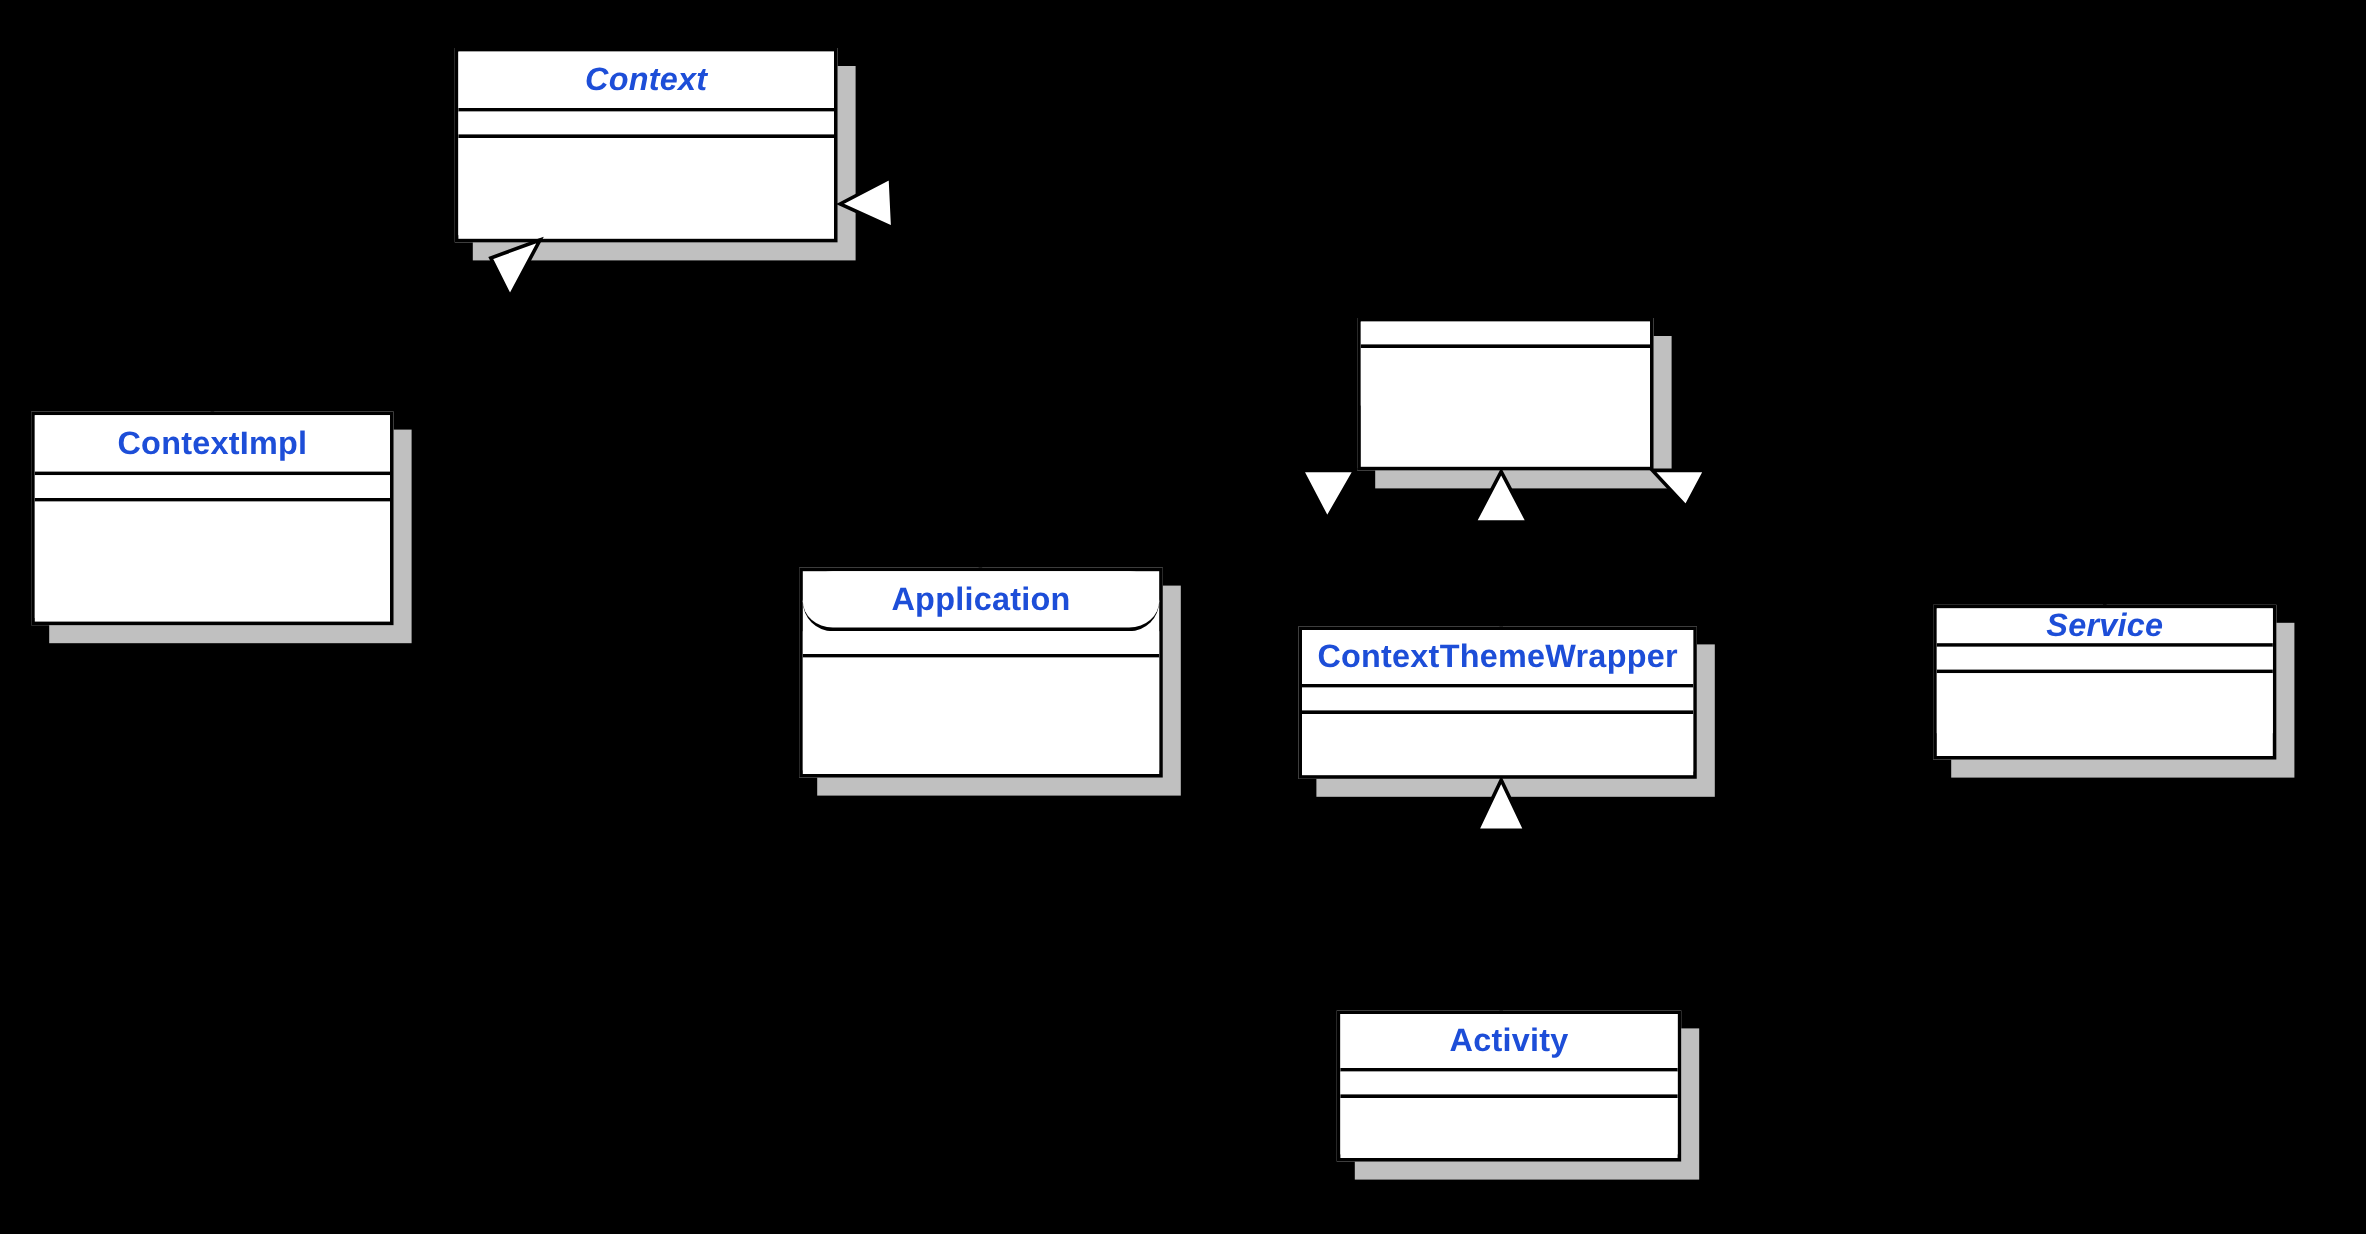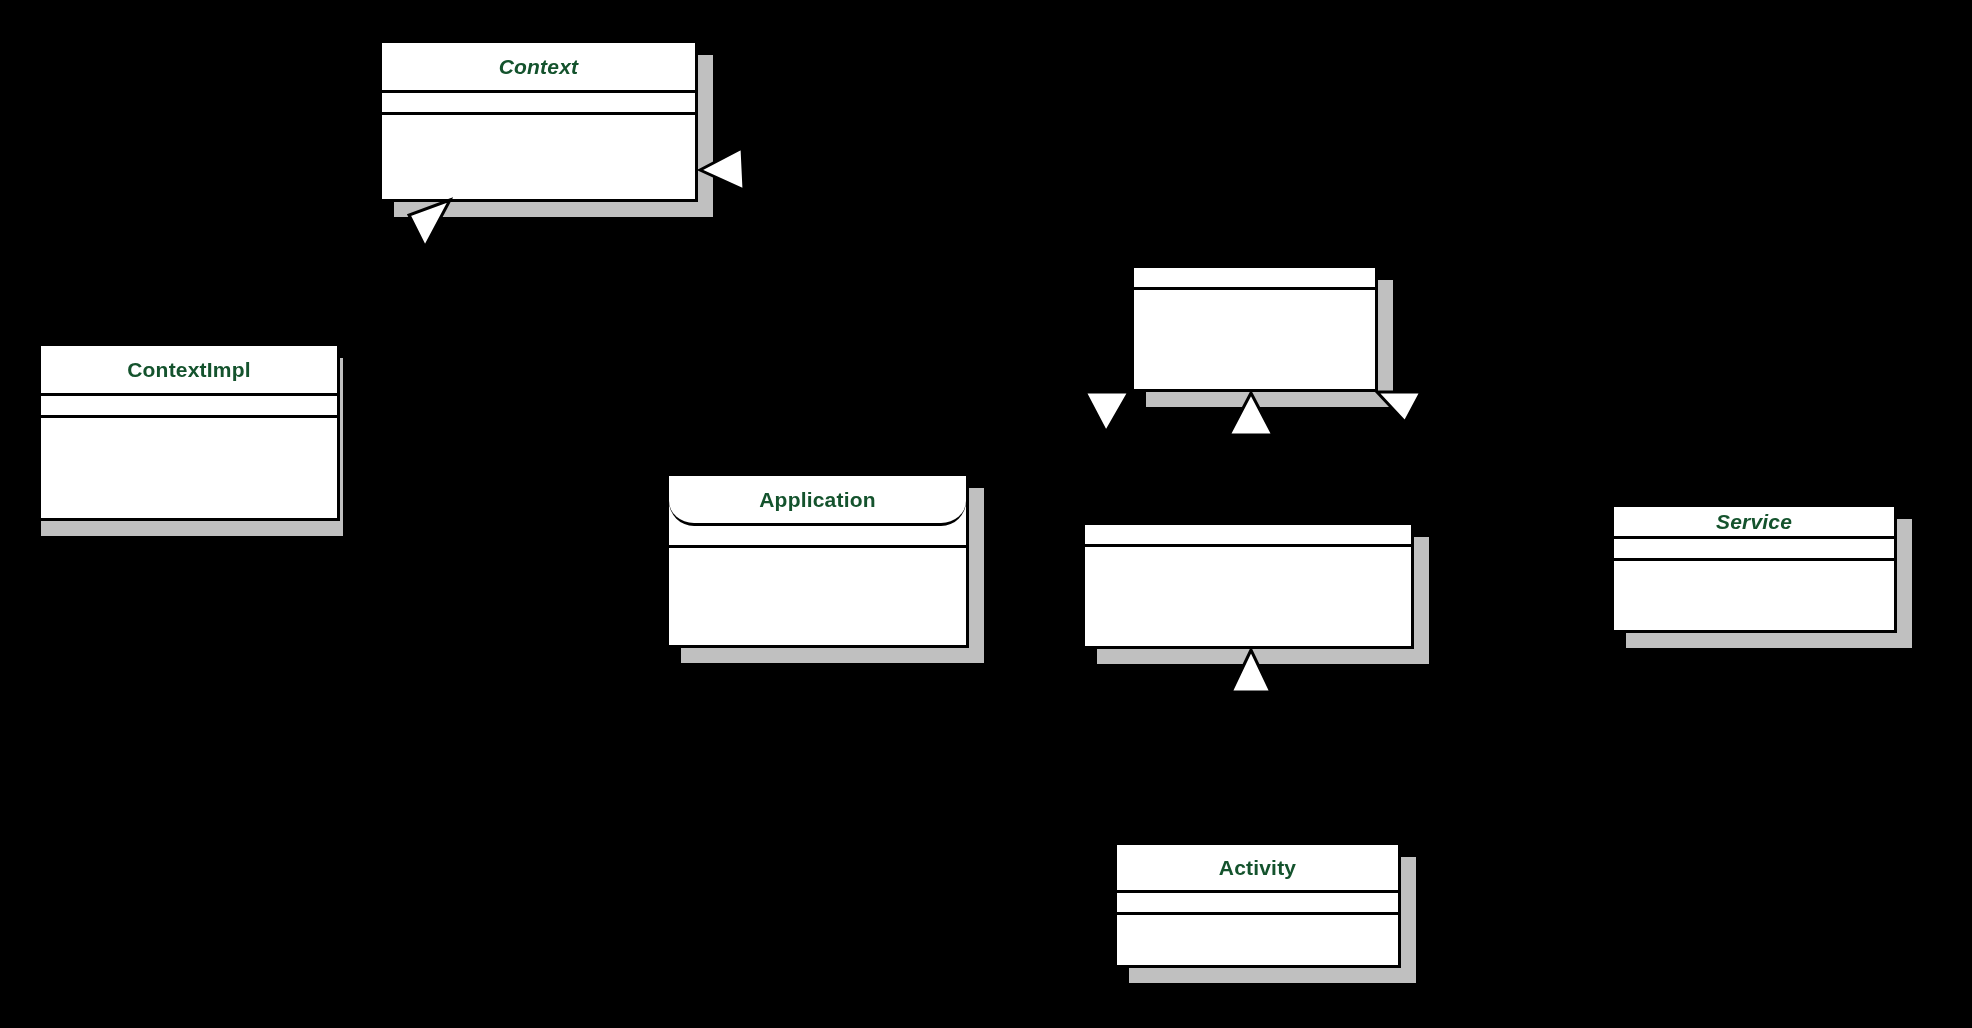--- a/index.html
+++ b/index.html
@@ -31,23 +31,23 @@
     background: #c0c0c0;
     z-index: 1;
   }
   .uml-title {
     display: flex;
     align-items: center;
     justify-content: center;
     box-sizing: border-box;
     width: 100%;
     border-bottom: 3px solid #000000;
-    color: #14532d;
+    color: #1d4ed8;
     font-weight: bold;
-    font-size: 21px;
+    font-size: 27px;
     letter-spacing: 0.2px;
     white-space: nowrap;
     background: #ffffff;
   }
   .uml-title.abstract {
     font-style: italic;
   }
   .uml-attributes {
     box-sizing: border-box;
     width: 100%;
@@ -121,38 +121,39 @@
     <line class="edge-line" x1="1251" y1="842" x2="1251" y2="688"></line>
     <polygon class="arrowhead" points="1251,650 1231,692 1271,692"></polygon>
   </svg>
 
   <div class="uml-class" style="left:379px; top:40px; width:319px; height:162px;">
     <div class="uml-title abstract" style="height:50px;">Context</div>
     <div class="uml-attributes" style="height:22px;"></div>
     <div class="uml-operations" style="height:81px;"></div>
   </div>
 
-  <div class="uml-class" style="left:38px; top:343px; width:302px; height:178px;">
+  <div class="uml-class" style="left:26px; top:343px; width:302px; height:178px;">
     <div class="uml-title" style="height:50px;">ContextImpl</div>
     <div class="uml-attributes" style="height:22px;"></div>
     <div class="uml-operations" style="height:97px;"></div>
   </div>
 
   <div class="uml-class" style="left:1131px; top:265px; width:247px; height:127px;">
     <div class="uml-attributes" style="height:22px;"></div>
     <div class="uml-operations" style="height:48px;"></div>
   </div>
 
   <div class="uml-class" style="left:666px; top:473px; width:303px; height:175px;">
     <div class="uml-title" style="height:50px;border-radius:25px;">Application</div>
     <div class="uml-attributes" style="height:22px;"></div>
     <div class="uml-operations" style="height:94px;"></div>
   </div>
 
   <div class="uml-class" style="left:1082px; top:522px; width:332px; height:127px;">
+    <div class="uml-title" style="height:48px;">ContextThemeWrapper</div>
     <div class="uml-attributes" style="height:22px;"></div>
     <div class="uml-operations" style="height:48px;"></div>
   </div>
 
   <div class="uml-class" style="left:1611px; top:504px; width:286px; height:129px;">
     <div class="uml-title abstract" style="height:32px;">Service</div>
     <div class="uml-attributes" style="height:22px;"></div>
     <div class="uml-operations" style="height:50px;"></div>
   </div>
 

